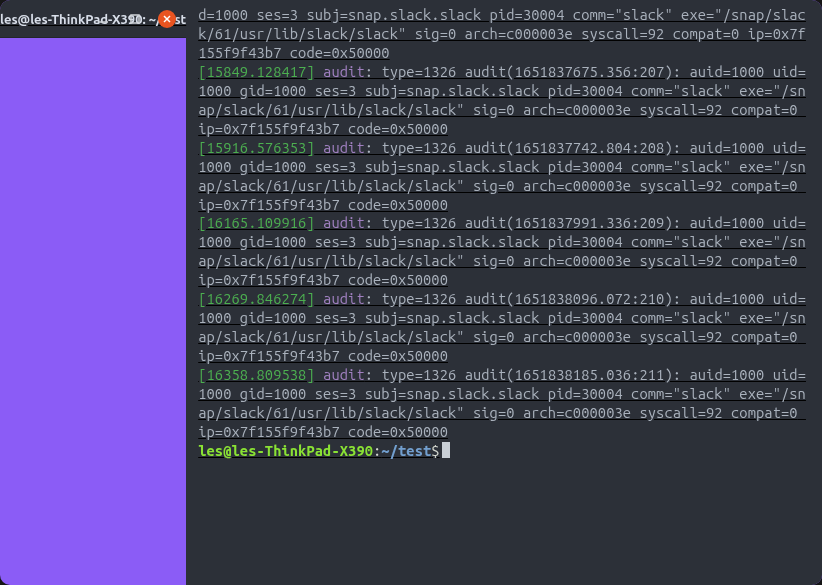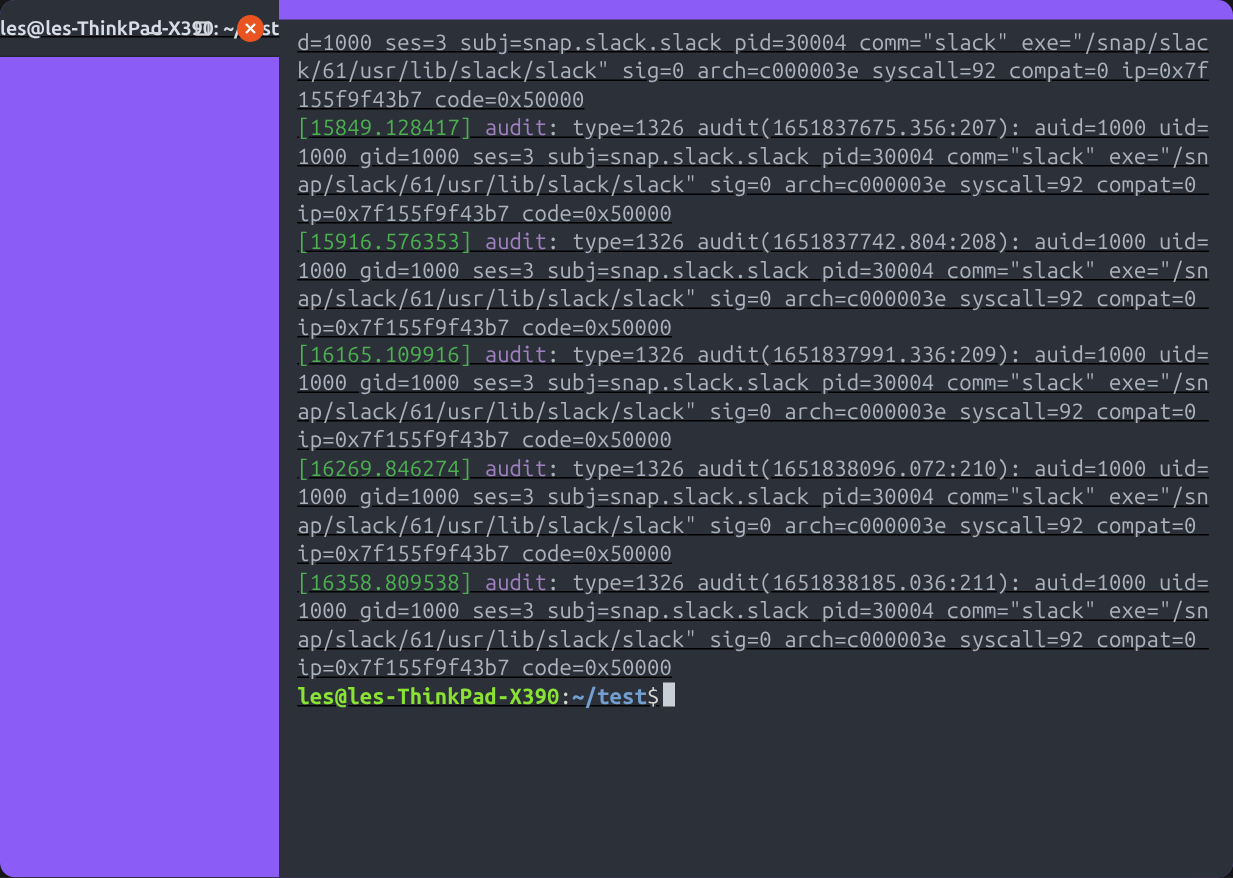--- a/index.html
+++ b/index.html
@@ -73,21 +73,20 @@
       flex: 1;
       padding: 6px 12px 2px 12px;
       background: #2c3038;
       color: #aab2bd;
       font-size: 14.7px;
       line-height: 1.29;
       letter-spacing: 0.1px;
       overflow: hidden;
       white-space: pre-wrap;
       word-break: break-all;
-      margin-top: 13px;
     }
     .timestamp {
       color: #4caf50;
     }
     .tag {
       color: #a080c0;
     }
     .body-text {
       color: #aab2bd;
     }

